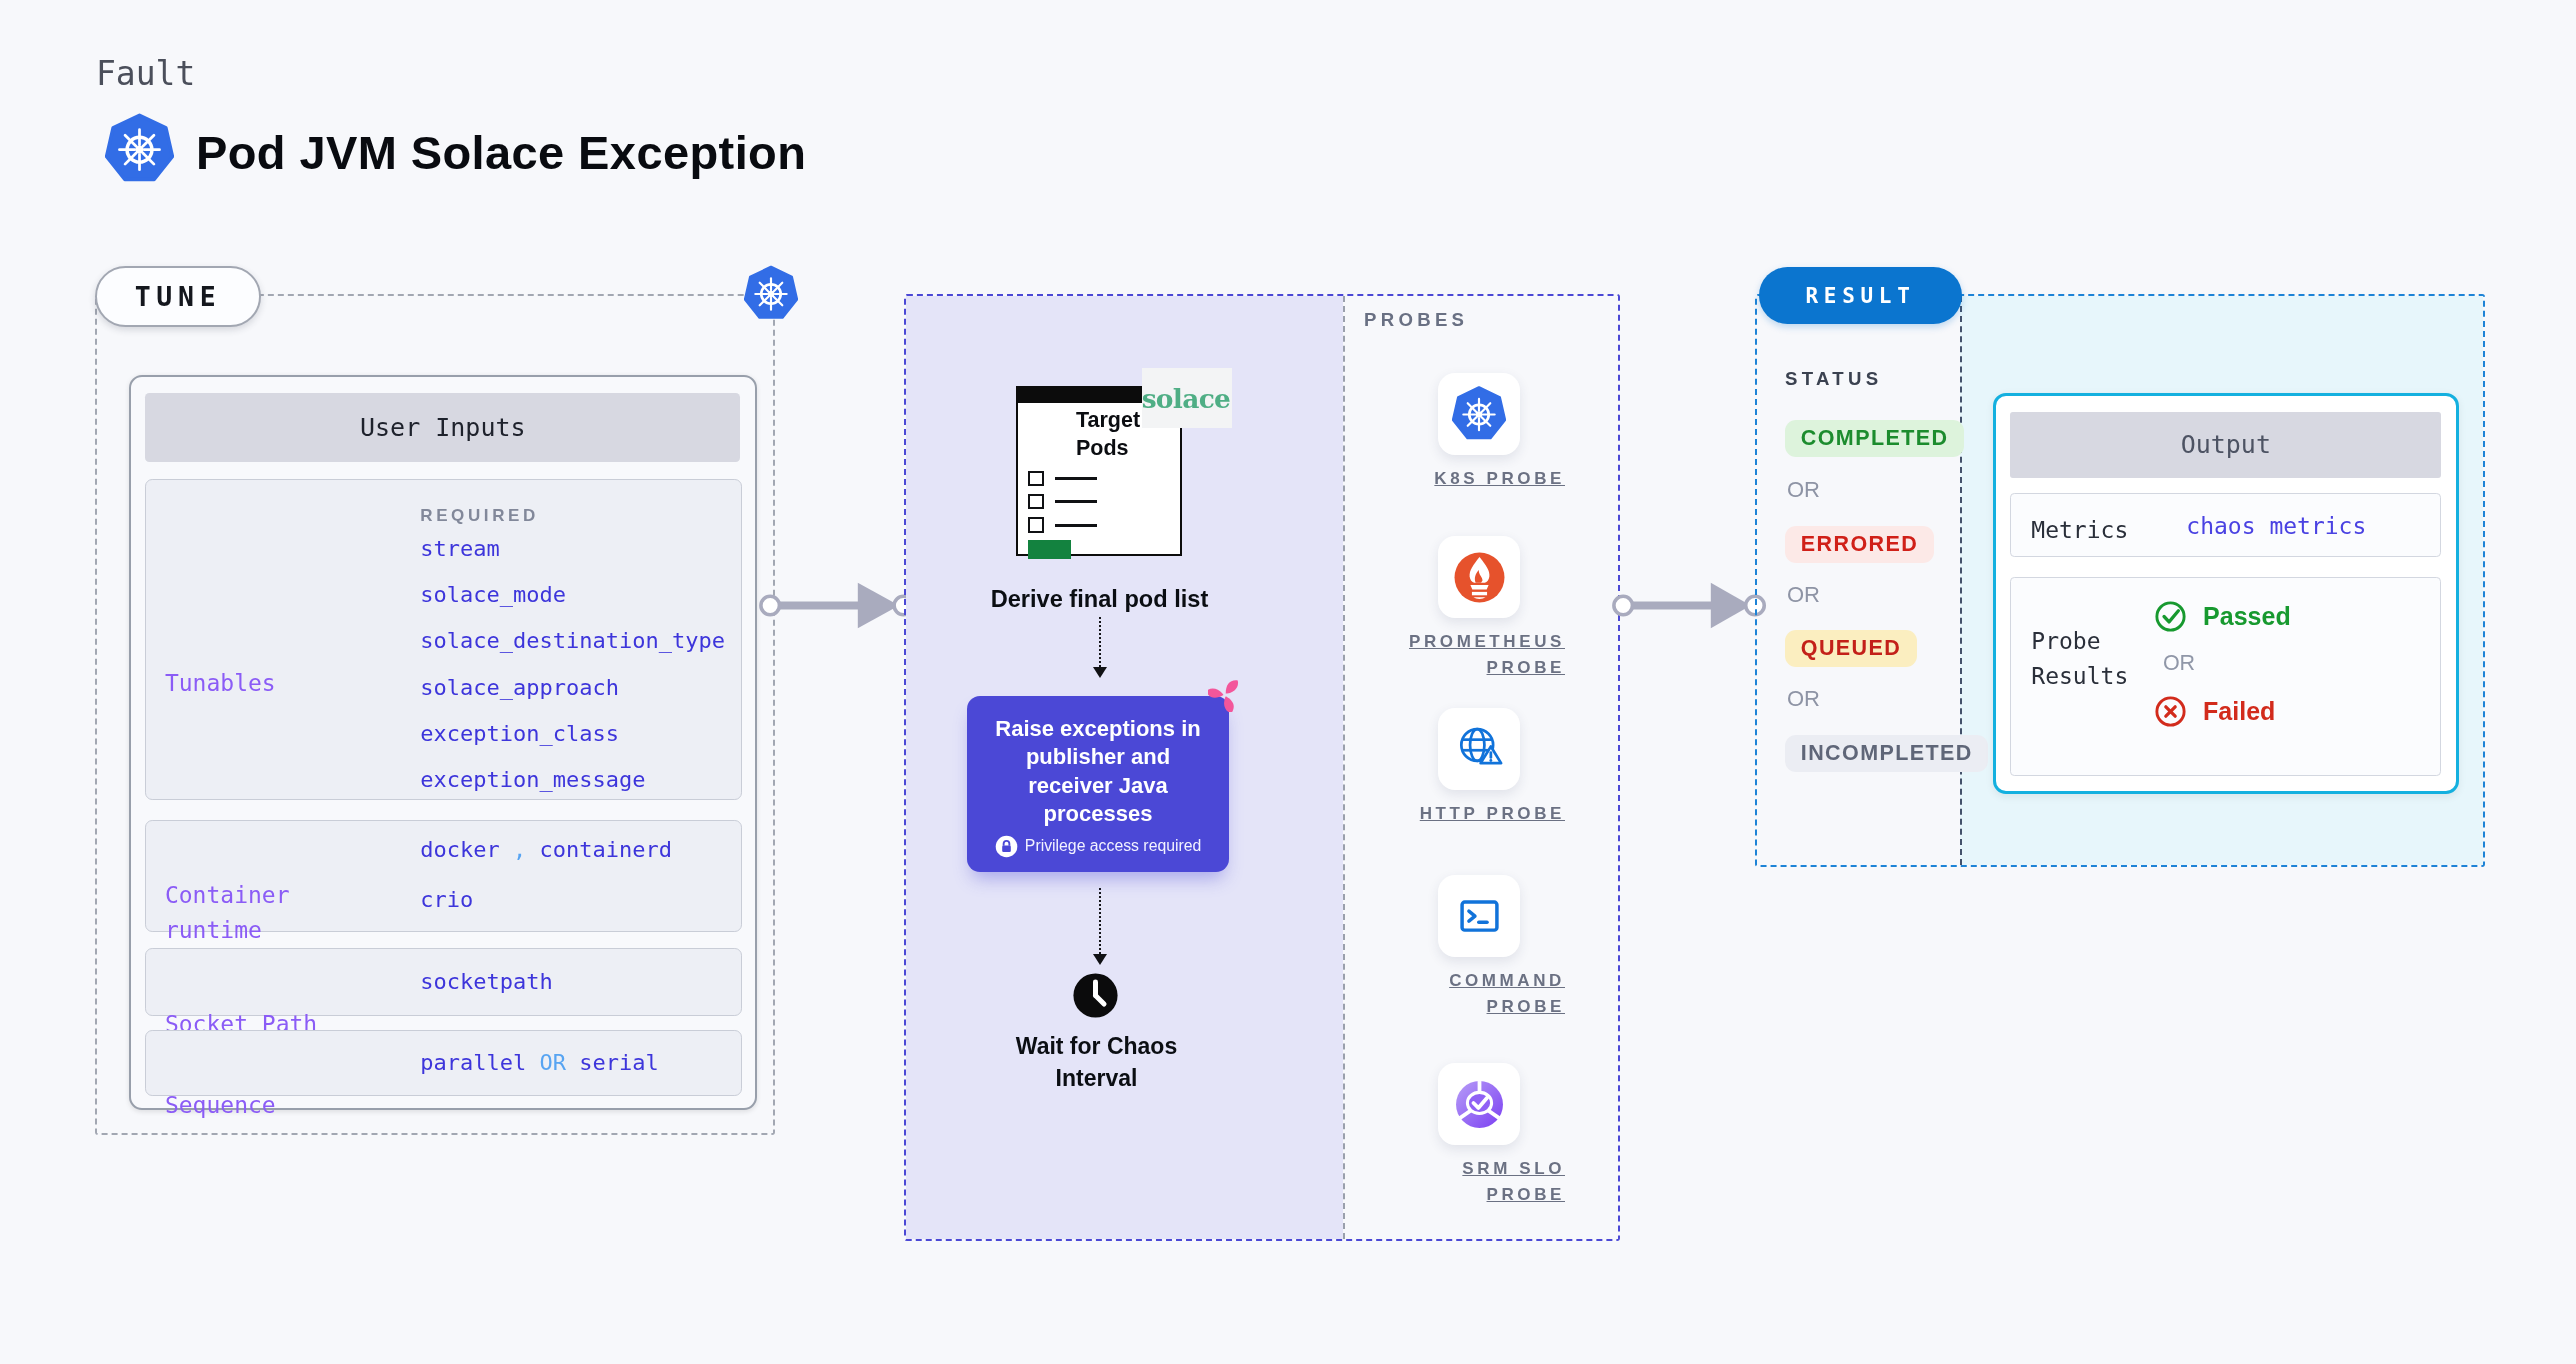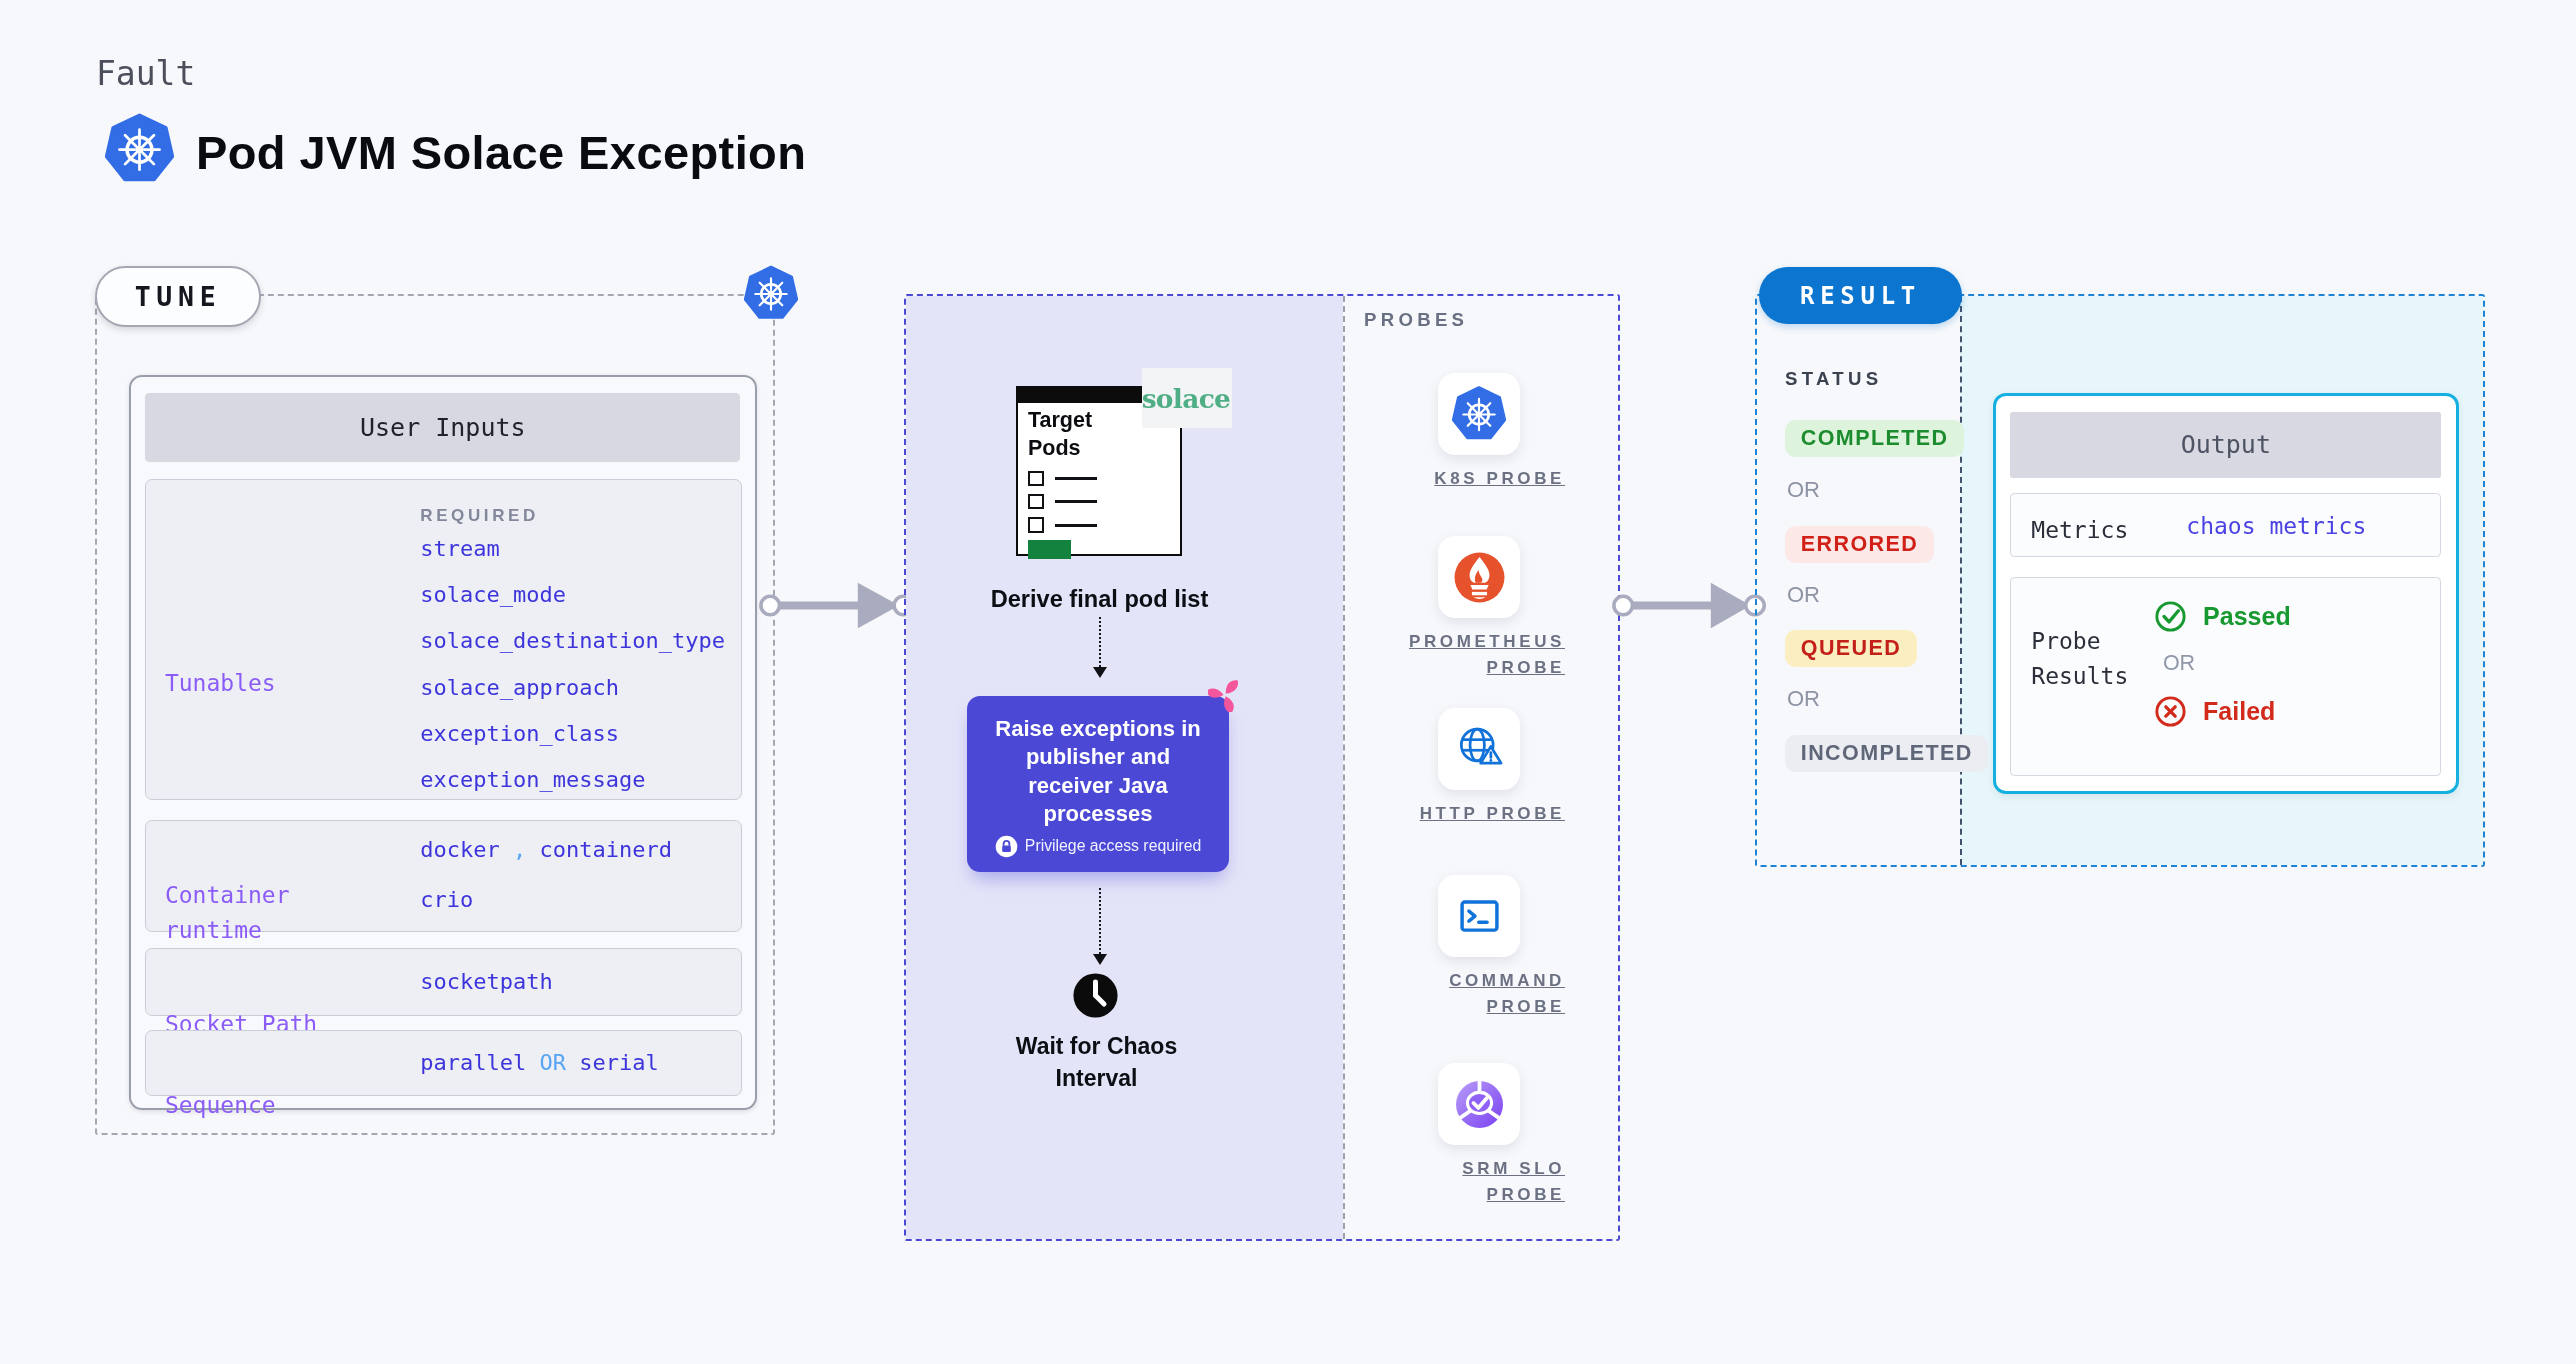--- a/index.html
+++ b/index.html
@@ -15,21 +15,21 @@
 
   
   .badge{display:flex;align-items:center;justify-content:center;border-radius:33px;
          font-weight:bold;letter-spacing:5.7px;z-index:8;}
   .badge-tune{left:95px;top:266px;width:162px;height:57px;background:#fcfdff;
               border:2.1px solid #a2a7b2;color:#14171e;font-size:26.5px;
               box-shadow:0 2.9px 7.2px rgba(40,45,60,.16);}
   .badge-execution{left:900px;top:264px;width:261px;height:60px;background:#e7e7fb;
               border:3.6px solid #4b48d5;color:#4b48d5;font-size:27px;}
   .badge-result{left:1759px;top:267px;width:203px;height:57px;background:#0b75cf;
-              color:#ffffff;font-size:24px;box-shadow:0 2.9px 7.2px rgba(11,117,207,.25);}
+              color:#ffffff;font-size:21px;box-shadow:0 2.9px 7.2px rgba(11,117,207,.25);}
 
   
   .panel-tune{left:95px;top:294px;width:676px;height:837px;border:2.1px dashed #a2a7b2;border-radius:2.9px;}
   .panel-execution{left:904px;top:294px;width:712px;height:943px;border:2.9px dashed #4b48d5;border-radius:2.9px;}
   .exec-fill{position:absolute;left:0;top:0;bottom:0;width:437px;background:#e4e4f8;}
   .probes-sep{position:absolute;left:437px;top:0;bottom:0;border-left:2.1px dashed #9aa0ac;}
   .panel-result{left:1755px;top:294px;width:726px;height:569px;border:2.9px dashed #1d83d6;border-radius:2.9px;}
   .result-fill{position:absolute;left:203px;top:0;bottom:0;right:0;background:#e7f6fb;}
   .result-sep{position:absolute;left:203px;top:0;bottom:0;border-left:2.1px dashed #44526b;}
   .corner-k8s{left:744px;top:265px;width:54px;height:57px;z-index:8;}
@@ -202,21 +202,21 @@
   </svg>
 
   <div class="abs panel-execution">
     <div class="exec-fill"></div>
     <div class="probes-sep"></div>
   </div>
 
   <div class="abs target-card">
     <div class="tc-bar"></div>
     <div class="tc-body">
-      <div class="tc-title" style="width:93px;">Target Pods</div>
+      <div class="tc-title" style="width:93px;margin-left:48px;">Target Pods</div>
       <div class="tc-row">
           <div class="tc-box"></div>
           <div class="tc-line"></div>
         </div>
       <div class="tc-row">
           <div class="tc-box"></div>
           <div class="tc-line"></div>
         </div>
       <div class="tc-row">
           <div class="tc-box"></div>

